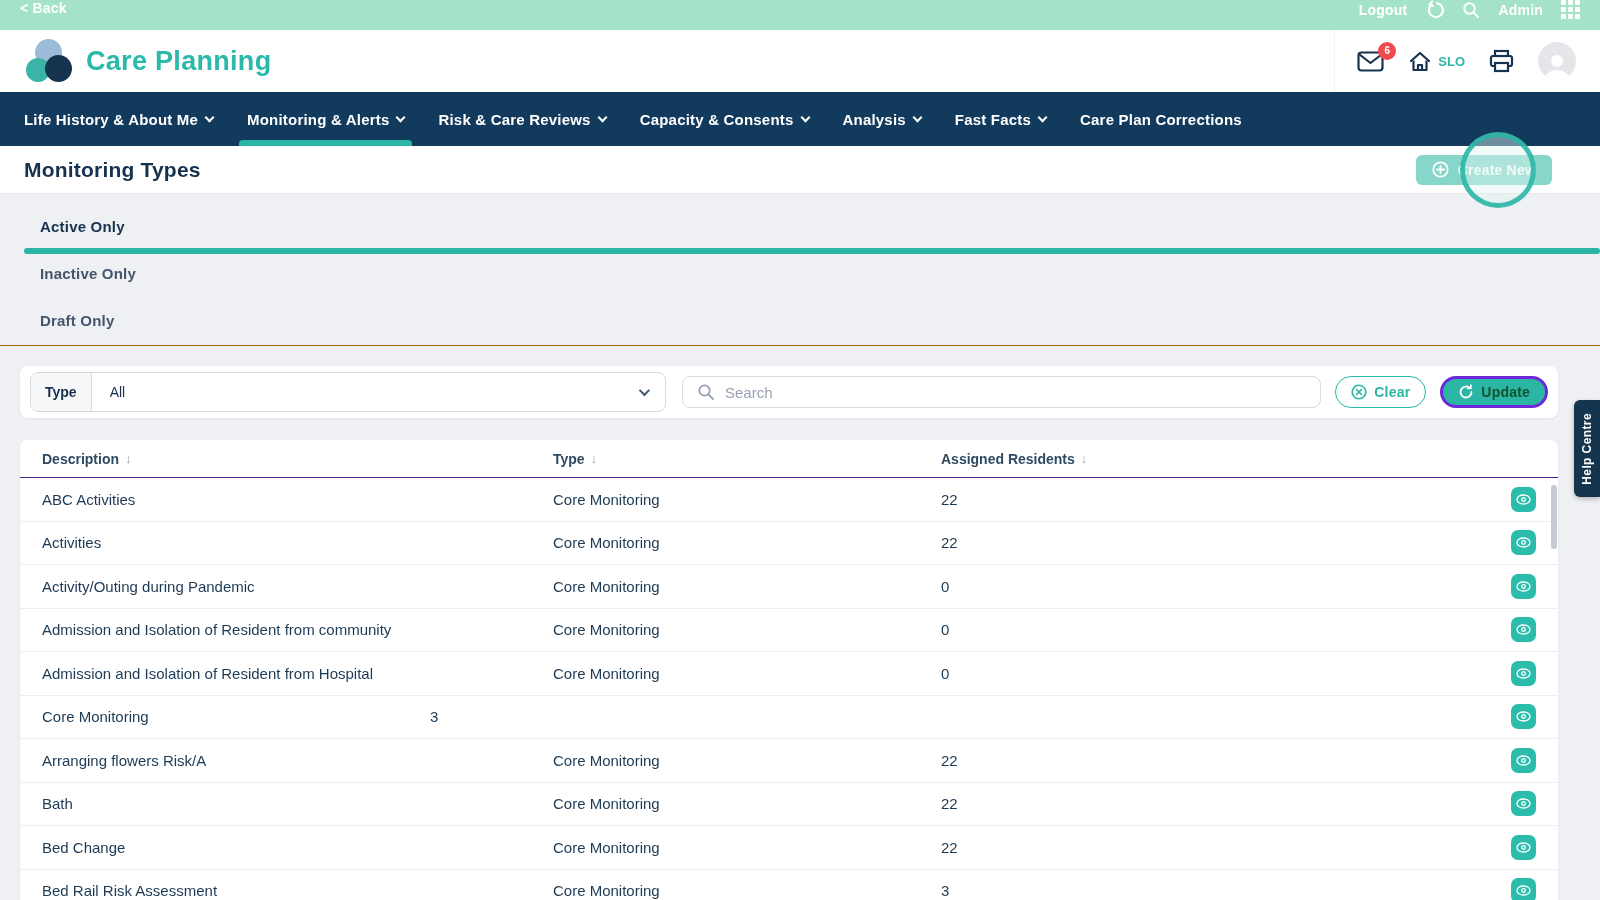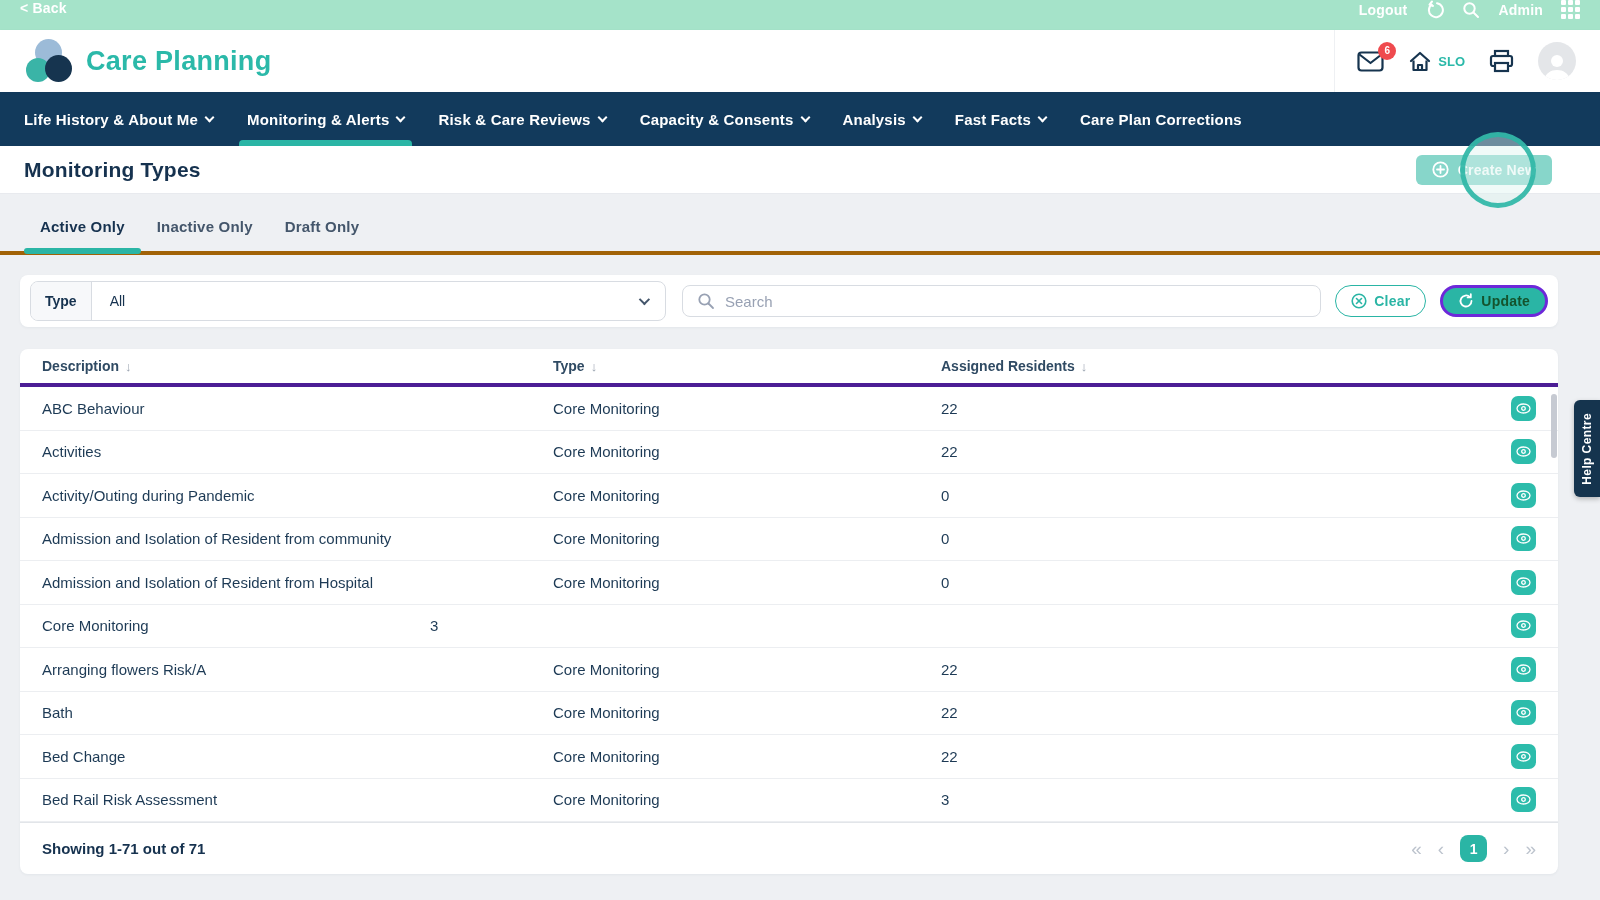--- a/index.html
+++ b/index.html
@@ -49,21 +49,21 @@
     justify-content:space-between; padding:0 48px 0 24px; border-bottom:1px solid #e8eaee; }
   .page-title { font-size:21px; font-weight:700; color:#16324f; letter-spacing:.2px; }
   .create-btn { height:30px; background:#87d6ca; border:none; border-radius:6px; color:#fff;
     font-family:inherit; font-size:14px; font-weight:600; display:flex; align-items:center;
     gap:9px; padding:0 16px; cursor:pointer; letter-spacing:.2px; }
   .highlight-ring { position:absolute; left:1460px; top:132px; width:76px; height:76px;
     border:5px solid rgba(42,181,165,.9); border-radius:50%;
     background:rgba(222,243,239,.45); z-index:6; pointer-events:none; }
 
   
-  .tabs-row { display:flex; padding-left:24px; border-bottom:4px solid #a16207; margin-top:10px; }
+  .tabs-row { display:flex; padding-left:24px; border-bottom:1px solid #a16207; margin-top:10px;flex-direction:column; }
   .tab { position:relative; padding:14px 16px 16px; font-size:15px; font-weight:600;
     color:#44566b; cursor:pointer; letter-spacing:.2px; }
   .tab.active { color:#16324f; font-weight:700; }
   .tab.active::after { content:""; position:absolute; left:0; right:0; bottom:-3px; height:6px;
     background:#2ab5a5; border-radius:3px; }
 
   
   .filter-card { margin:20px 42px 0 20px; height:52px; background:#fff; border-radius:8px;
     box-shadow:0 1px 3px rgba(20,50,80,.05); display:flex; align-items:center; padding:0 10px; }
   .type-select { width:636px; height:40px; border:1px solid #d8dce2; border-radius:8px;
@@ -79,21 +79,21 @@
   .search-box input::placeholder { color:#98a1b3; }
   .btn { height:32px; border-radius:16px; display:flex; align-items:center; gap:7px;
     padding:0 15px; font-family:inherit; font-size:14px; font-weight:600; cursor:pointer; letter-spacing:.2px; }
   .clear-btn { margin-left:14px; background:#fff; border:1px solid #2ab5a5; color:#2ab5a5; }
   .update-btn { margin-left:14px; background:#2ab5a5; border:3px solid #6d28d9; color:#14532d;text-align:right; }
 
   
   .table-card { margin:22px 42px 0 20px; background:#fff; border-radius:8px;
     box-shadow:0 1px 3px rgba(20,50,80,.05); position:relative; }
   .thead { height:38px; display:flex; align-items:center; padding:0 22px;
-    border-bottom:4px solid #4c1d95; font-size:14px; font-weight:600; color:#2f4a63; }
+    border-bottom:1px solid #4c1d95; font-size:14px; font-weight:600; color:#2f4a63; }
   .sort { color:#9aa3b0; font-weight:400; margin-left:6px; font-size:13px; }
   .col-desc { width:511px; display:flex; align-items:center; }
   .col-type { width:388px; display:flex; align-items:center; }
   .col-res { flex:1; display:flex; align-items:center; }
   .col-act { width:40px; display:flex; justify-content:flex-end; }
   .trow { height:43.5px; display:flex; align-items:center; padding:0 22px;
     border-bottom:1px solid #eceef1; font-size:15px; color:#1d3a55; }
   .eye-btn { width:25px; height:25px; border:none; border-radius:7px; background:#2cbcab;
     display:flex; align-items:center; justify-content:center; cursor:pointer; }
   .tfoot { height:52px; display:flex; align-items:center; justify-content:space-between;
@@ -292,21 +292,21 @@
         <span class="sort">↓</span>
       </div>
     <div class="col-res">
         <span>Assigned Residents</span>
         <span class="sort">↓</span>
       </div>
     <div class="col-act"></div>
   </div>
 
   <div class="trow">
-    <div class="col-desc">ABC Behaviour</div>
+    <div class="col-desc">ABC Activities</div>
     <div class="col-type">Core Monitoring</div>
     <div class="col-res">22</div>
     <div class="col-act">
         <button class="eye-btn">
           <svg width="15" height="11" viewBox="0 0 15 11">
             <ellipse cx="7.5" cy="5.5" rx="6.5" ry="4.5" fill="none" stroke="#fff" stroke-width="1.3"></ellipse>
             <circle cx="7.5" cy="5.5" r="1.8" fill="none" stroke="#fff" stroke-width="1.3"></circle>
           </svg>
         </button>
       </div>

